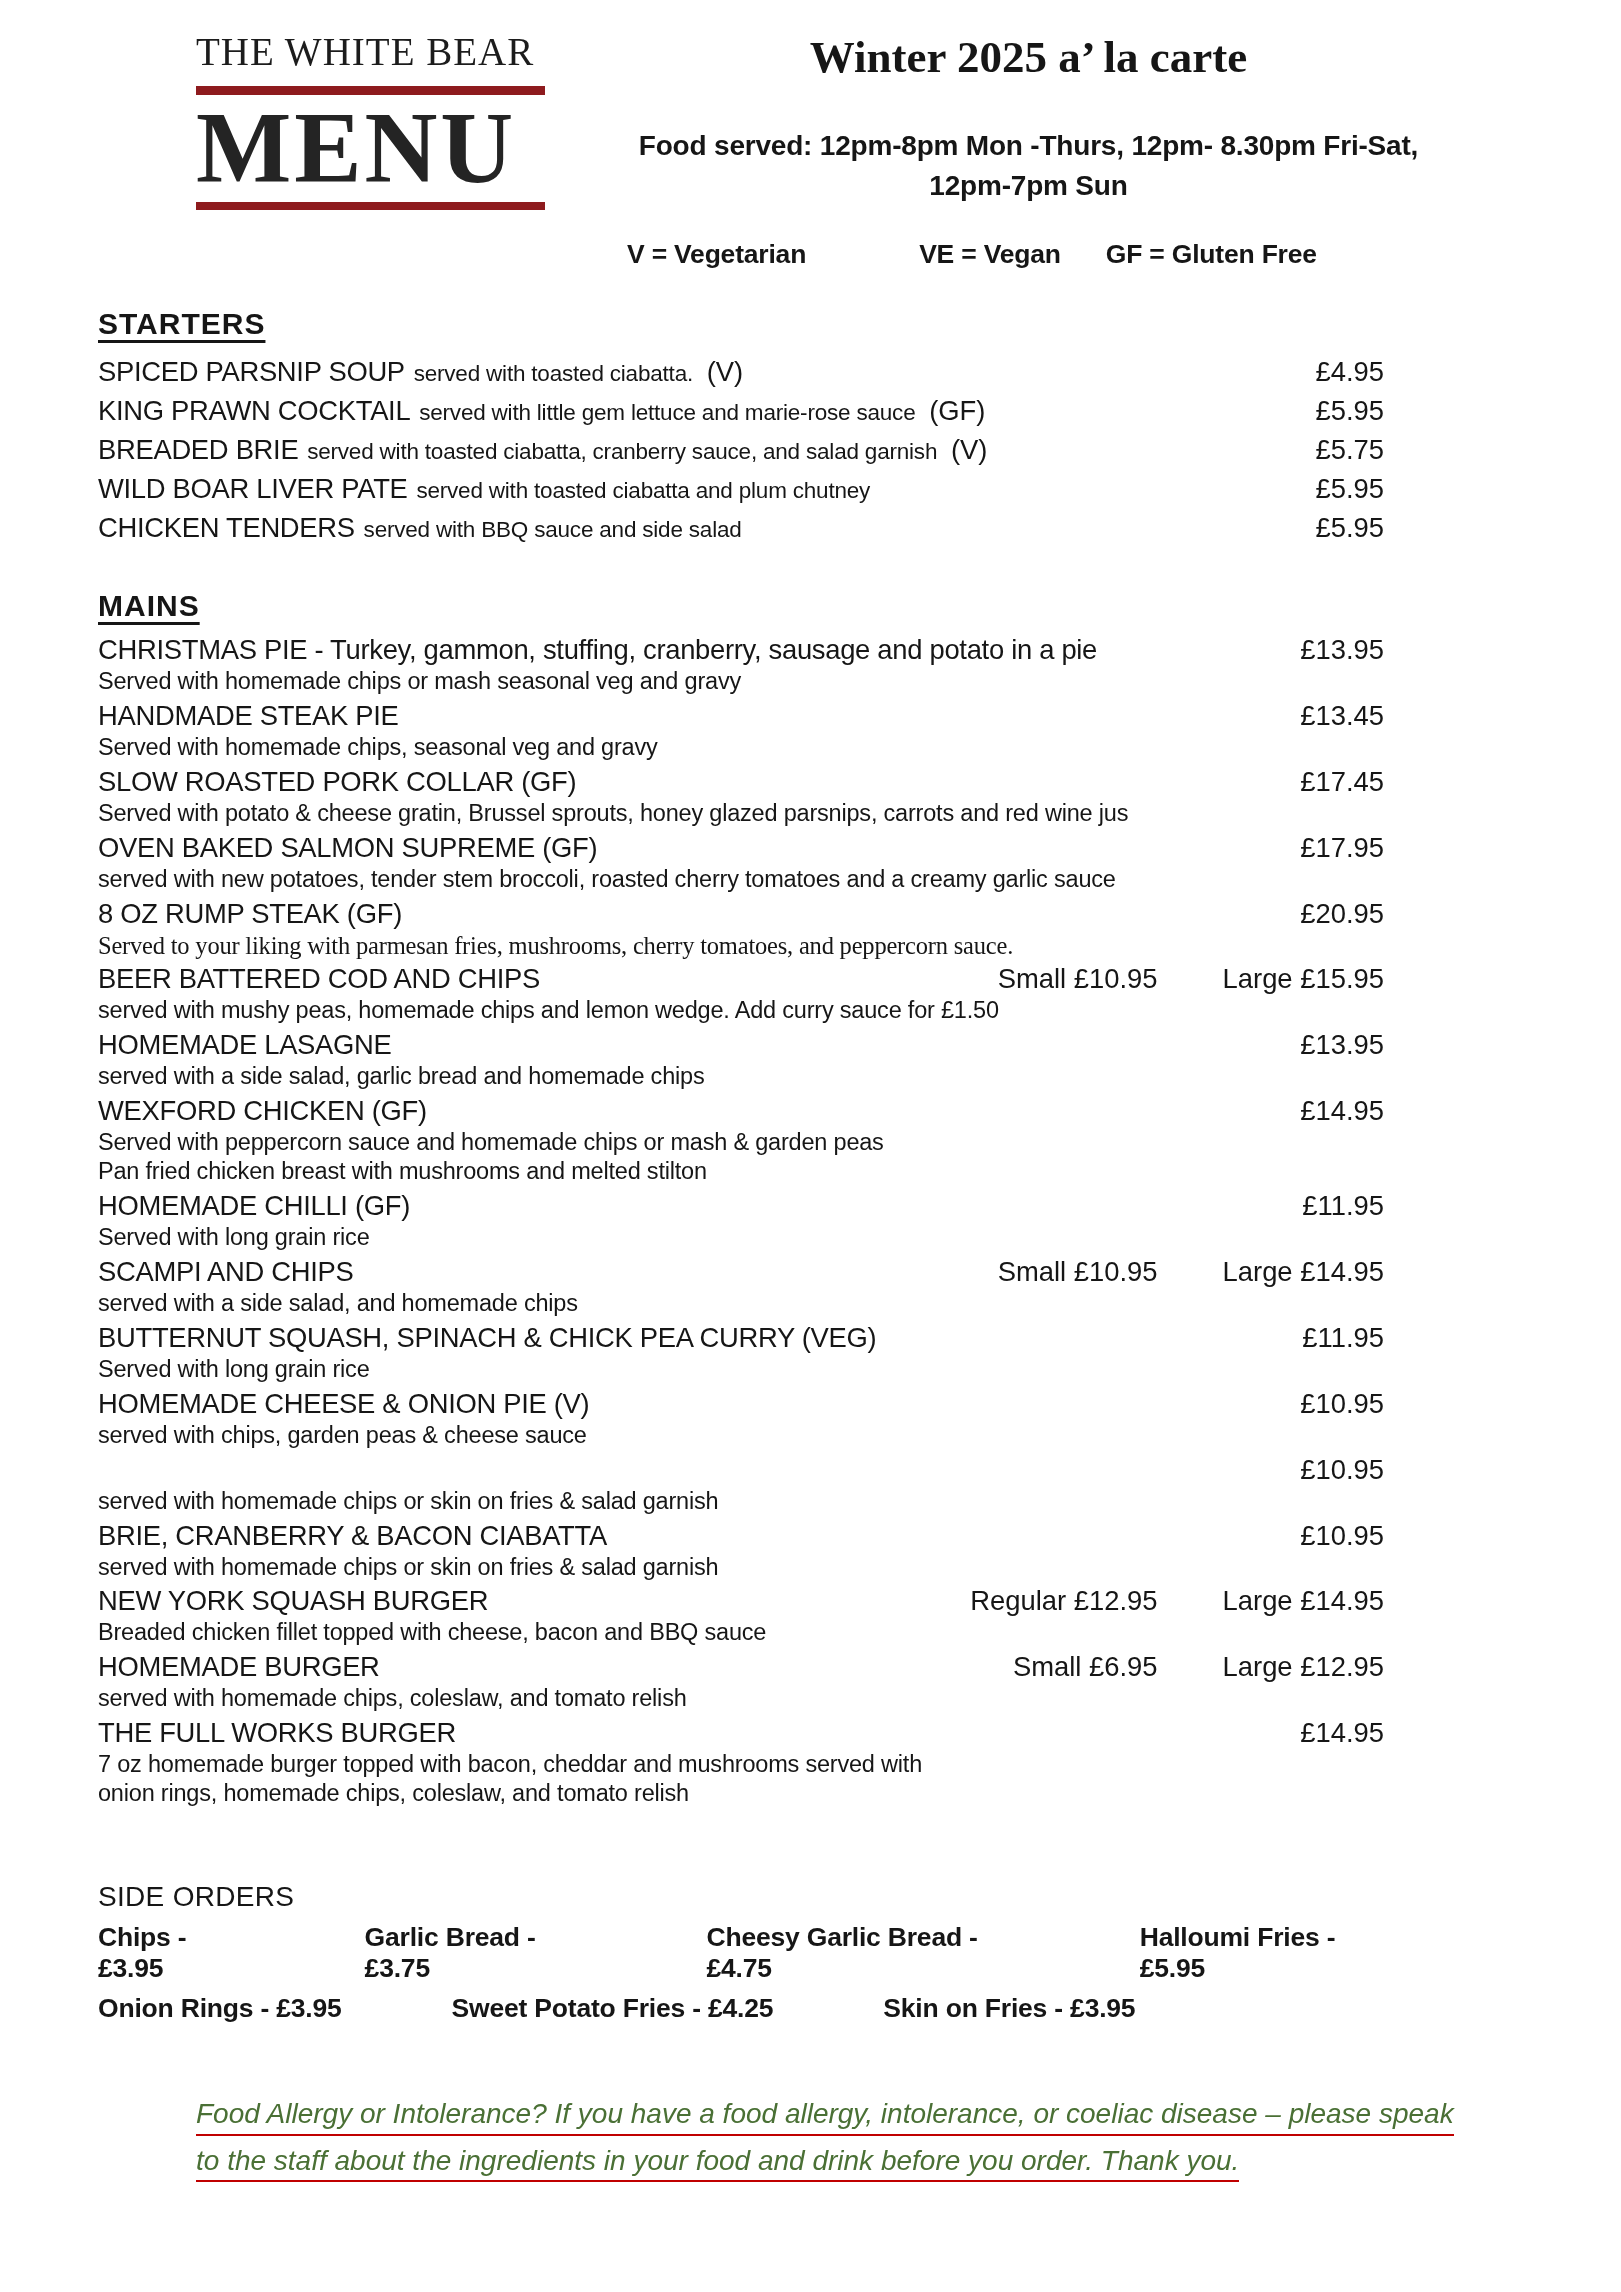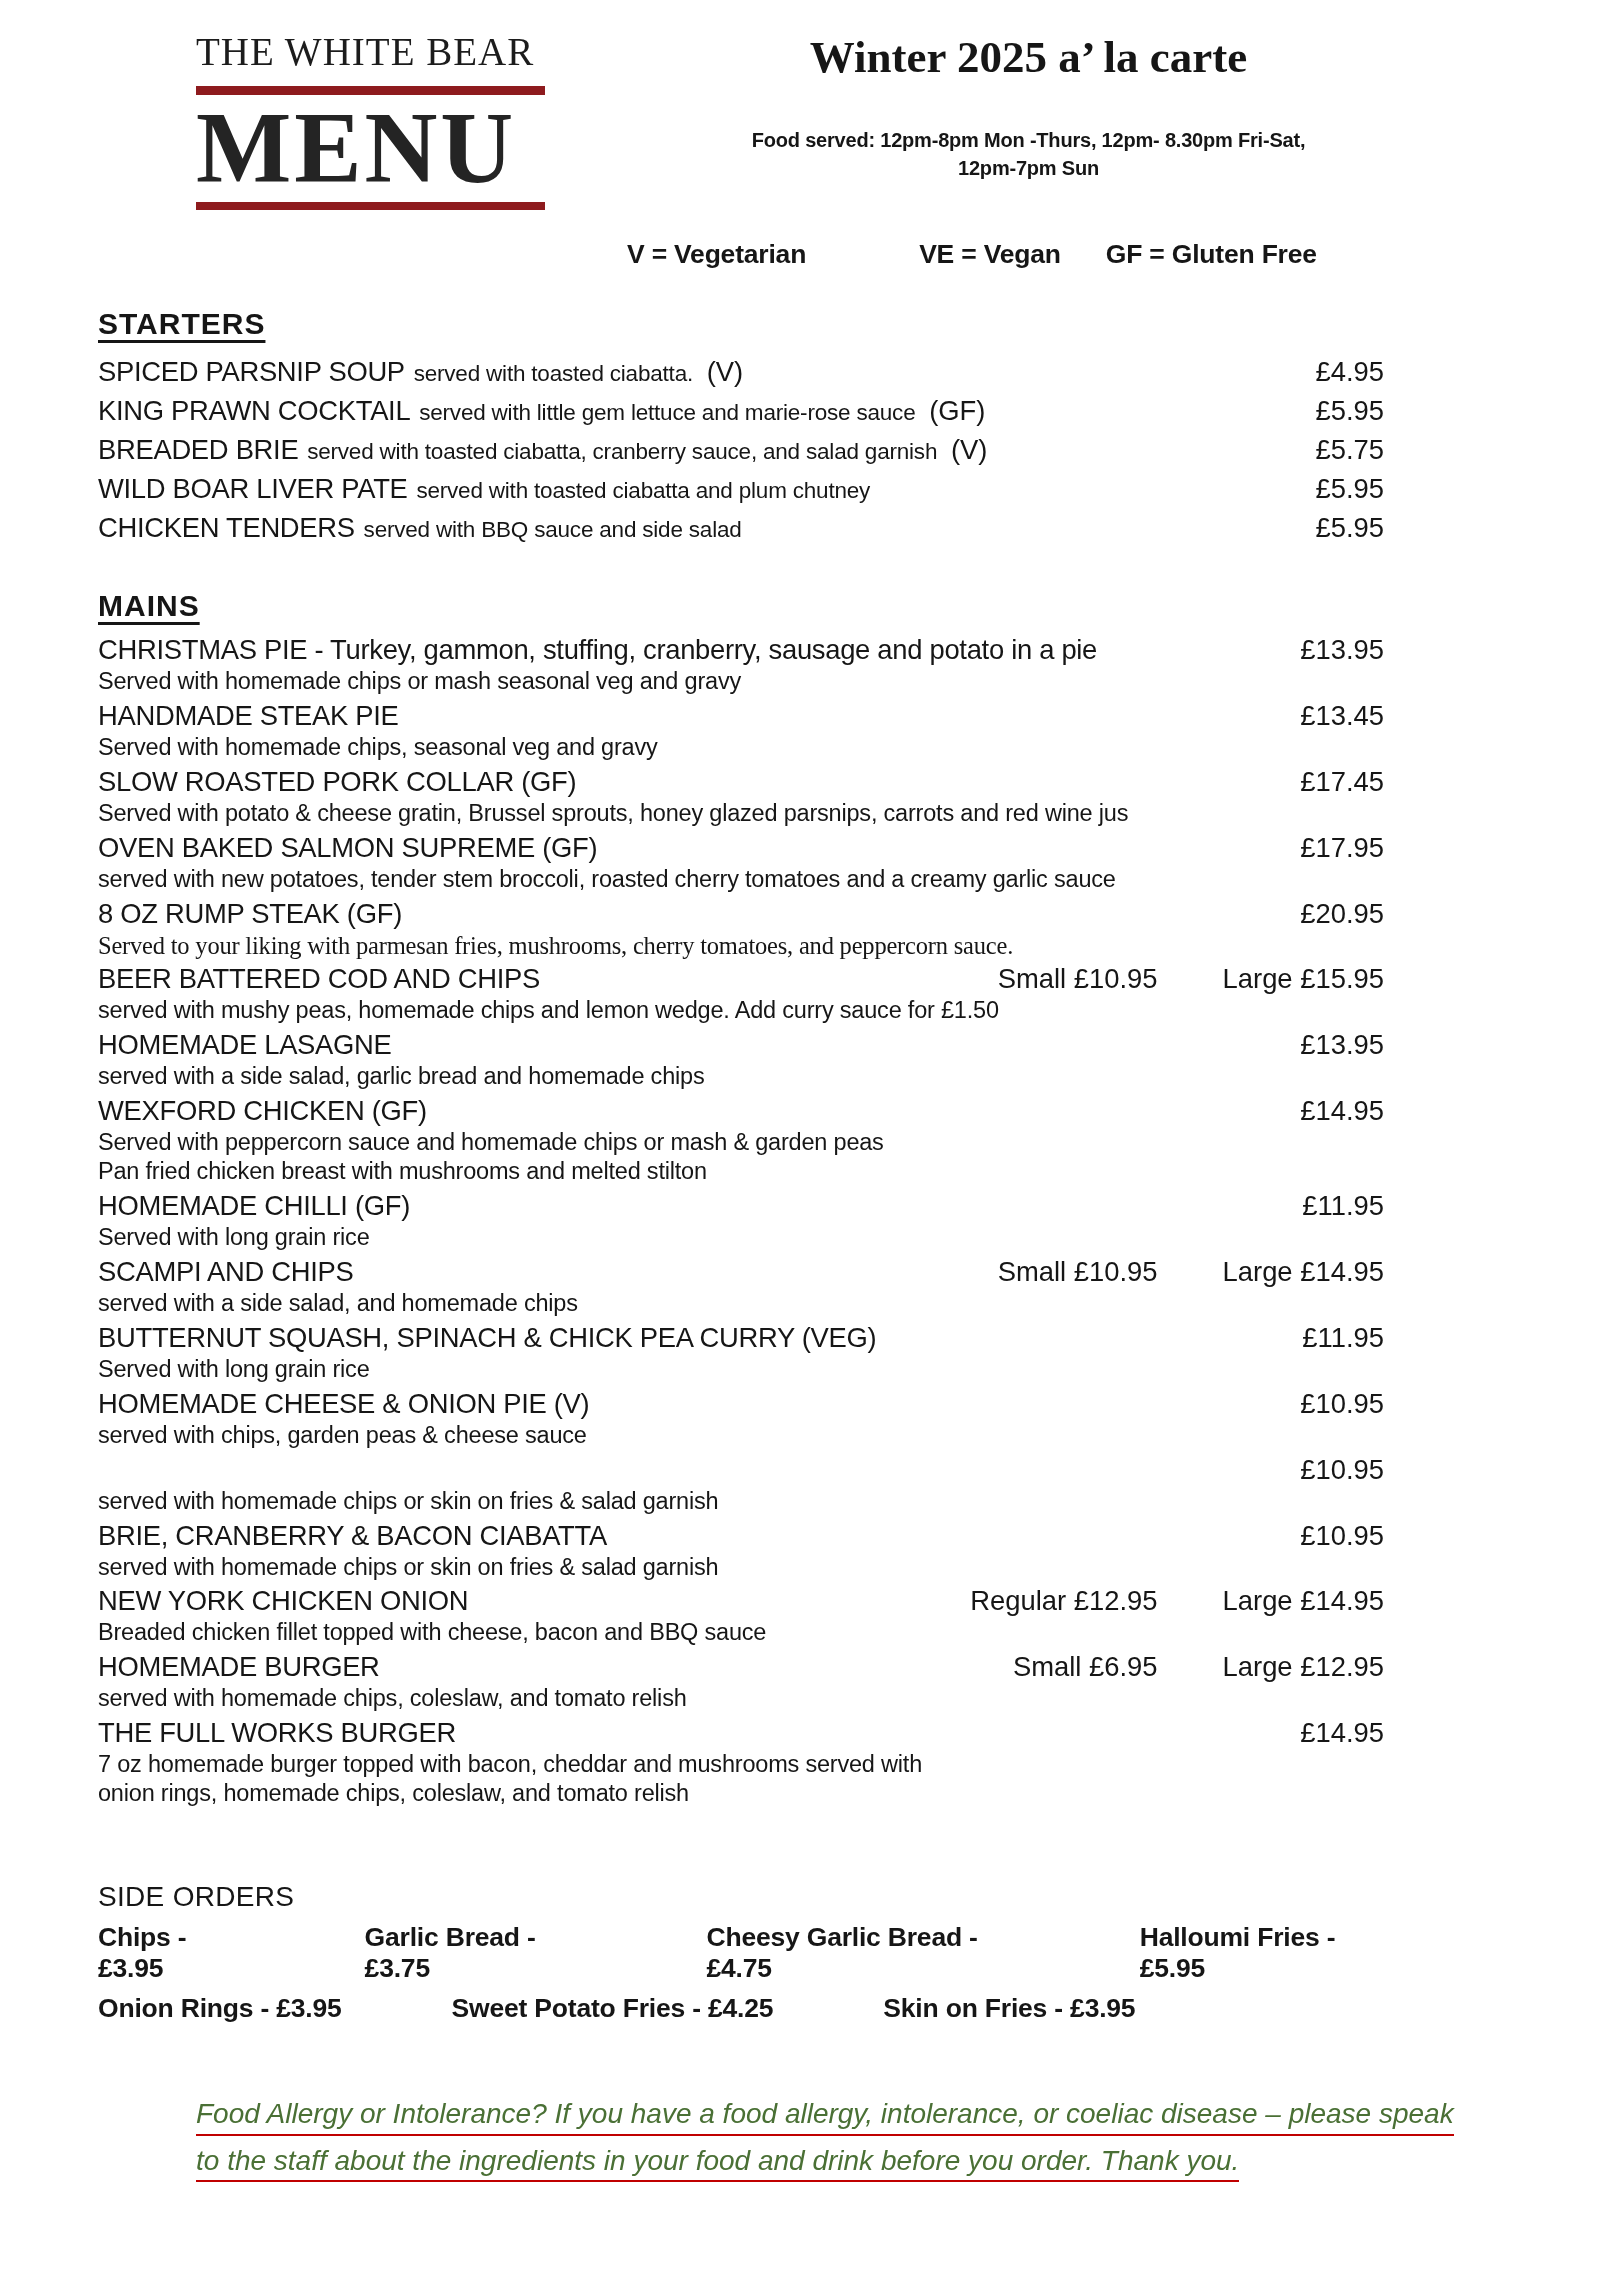--- a/index.html
+++ b/index.html
@@ -11,21 +11,21 @@
 
   
   .header{display:flex;align-items:flex-start;}
   .logo{margin-left:98px;width:372px;flex:0 0 auto;}
   .brand{font-family:"Liberation Serif",serif;font-size:39px;letter-spacing:1px;white-space:nowrap;color:#1c1c1c;}
   .rule{height:8.8px;background:#8e1b1e;width:349px;margin-top:11.8px;}
   .menu-word{font-family:"Liberation Serif",serif;font-weight:700;font-size:101px;line-height:1.02;letter-spacing:2.9px;color:#242424;margin-top:2px;}
   .rule2{margin-top:2px;}
   .head-right{flex:1;text-align:center;padding-right:118px;}
   .title{font-family:"Liberation Serif",serif;font-weight:700;font-size:45px;margin-top:2px;}
-  .hours{font-weight:700;font-size:20px;line-height:1.42;margin-top:43px;letter-spacing:-0.2px;}
+  .hours{font-weight:700;font-size:28px;line-height:1.42;margin-top:43px;letter-spacing:-0.2px;}
 
   
   .legend{display:flex;font-weight:700;font-size:26.5px;margin:29px 0 0 529px;letter-spacing:-0.2px;}
   .legend .l2{margin-left:113px;}
   .legend .l3{margin-left:45px;}
 
   .content{width:1286px;}
 
   .section-title{
     font-weight:700;font-size:30px;letter-spacing:1px;
@@ -243,21 +243,21 @@
         <div class="m-item">
           <div class="m-row">
             <span class="dish">BRIE, CRANBERRY &amp; BACON CIABATTA</span>
             <span class="price">£10.95</span>
           </div>
           <div class="m-desc">served with homemade chips or skin on fries &amp; salad garnish</div>
         </div>
 
         <div class="m-item">
           <div class="m-row">
-            <span class="dish">NEW YORK CHICKEN ONION</span>
+            <span class="dish">NEW YORK SQUASH BURGER</span>
             <span class="popt">Regular £12.95</span>
             <span class="price">Large £14.95</span>
           </div>
           <div class="m-desc">Breaded chicken fillet topped with cheese, bacon and BBQ sauce</div>
         </div>
 
         <div class="m-item">
           <div class="m-row">
             <span class="dish">HOMEMADE BURGER</span>
             <span class="popt">Small £6.95</span>

